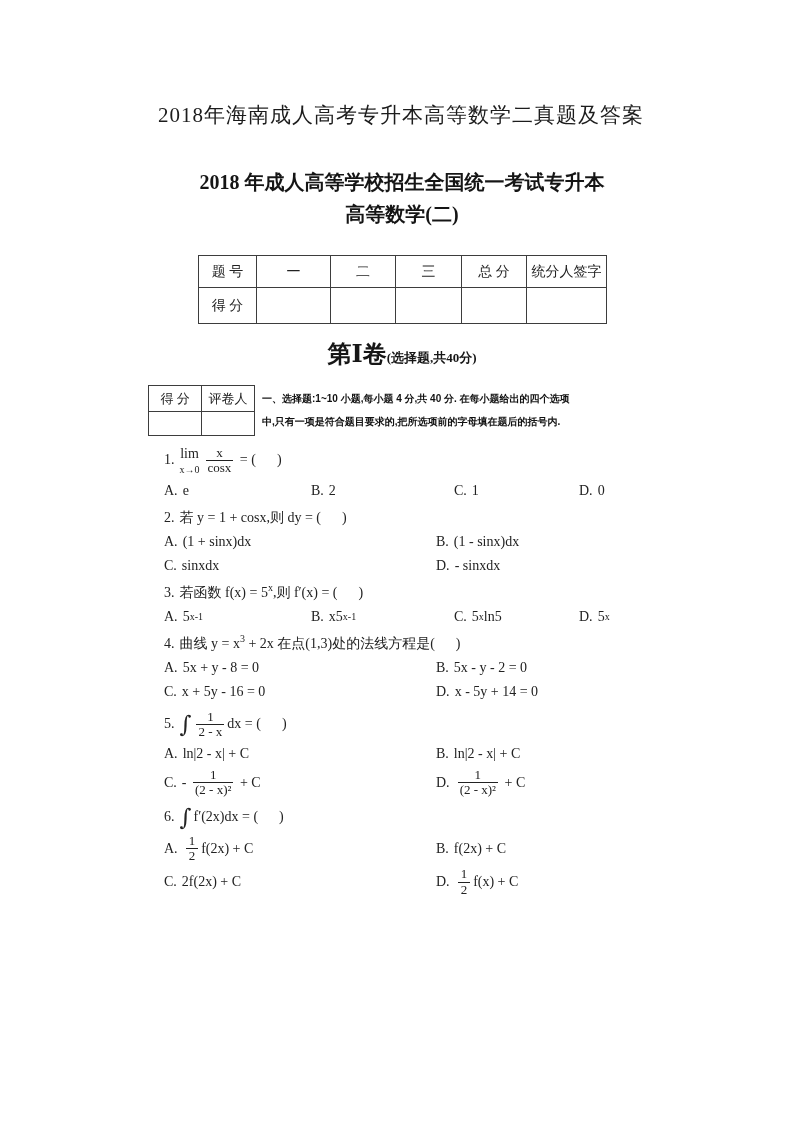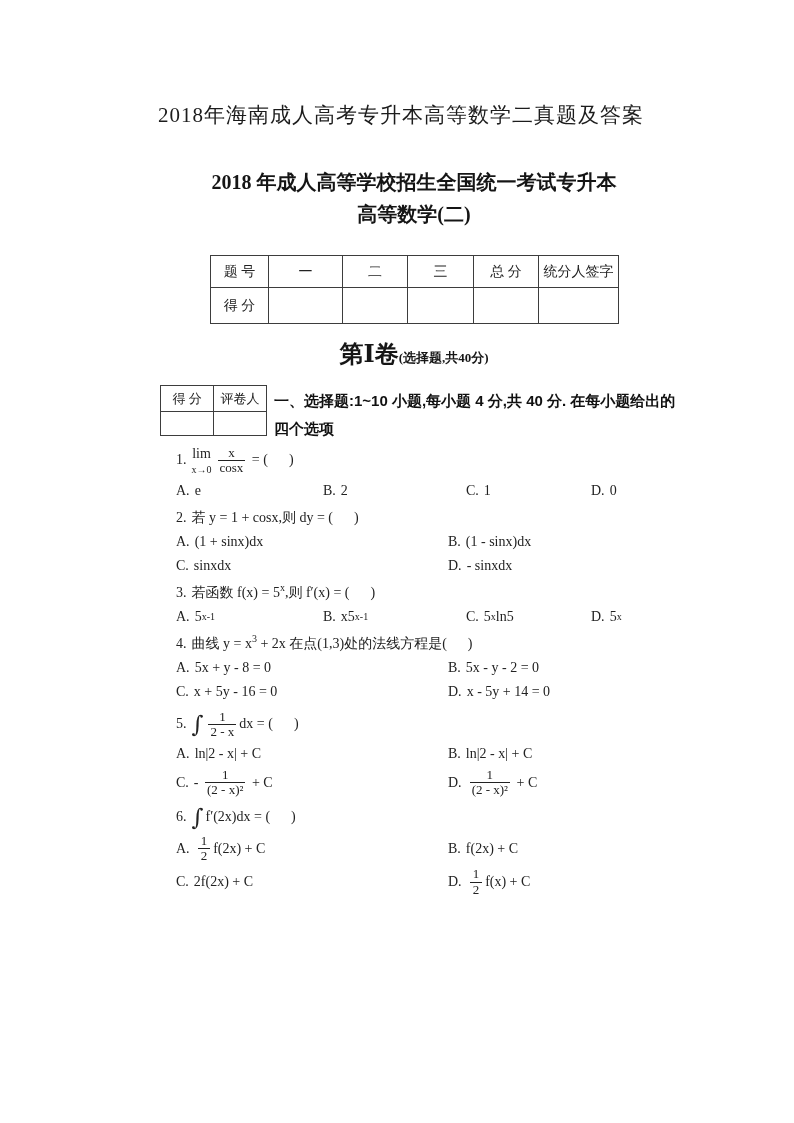--- a/index.html
+++ b/index.html
@@ -4,40 +4,40 @@
 <style>
   html,body{margin:0;padding:0;}
   body{
     width:794px;height:1123px;background:#ffffff;position:relative;overflow:hidden;
     font-family:"Liberation Serif","DejaVu Serif",serif;color:#1e1e1e;
   }
   .page-title{
     position:absolute;top:97px;left:0;width:100%;text-align:center;margin:4px;
     font-size:21px;font-weight:normal;letter-spacing:1px;color:#1c1c1c;
   }
-  .scan{position:absolute;left:152px;top:158px;width:524px;height:800px;}
+  .scan{position:absolute;left:140px;top:158px;width:524px;height:800px;}
   .exam-heading{
     position:absolute;top:8px;left:0;width:100%;text-align:center;
     font-weight:bold;font-size:20px;line-height:32px;color:#151515;
   }
   .score-table{position:absolute;left:58px;top:97px;border-collapse:collapse;table-layout:fixed;font-size:14px;color:#222;padding-left:28px;}
   .score-table td{border:1.5px solid #3d3d3d;text-align:center;vertical-align:middle;padding:0;overflow:hidden;}
   .score-table .header-row td{height:31px;}
   .score-table .score-row td{height:35px;}
   .section-line{position:absolute;top:180px;left:0;width:100%;text-align:center;color:#161616;}
   .sec-big{font-size:24px;font-weight:bold;}
   .sec-small{font-size:13px;font-weight:bold;}
   .grader-box{position:absolute;left:8px;top:227px;border-collapse:collapse;font-size:13px;color:#222;table-layout:fixed;}
   .grader-box td{border:1.5px solid #3d3d3d;text-align:center;vertical-align:middle;width:52px;padding:0;}
   .grader-box .gb-head td{height:25px;}
   .grader-box .gb-empty td{height:23px;}
   .instructions{
     position:absolute;left:122px;top:229px;width:404px;
     font-family:"Liberation Sans","DejaVu Sans",sans-serif;
-    font-size:15px;font-weight:bold;line-height:28px;color:#111;
+    font-size:10px;font-weight:bold;line-height:23px;color:#111;
   }
   .questions{position:absolute;left:24px;top:288px;width:502px;font-size:14px;color:#222;}
   .question{margin-bottom:4px;}
   .qline{margin-bottom:5px;}
   .qnum{margin-right:5px;}
   .qmath{display:inline;}
   .options{display:grid;}
   .cols-4{grid-template-columns:147px 143px 125px 1fr;}
   .cols-2{grid-template-columns:272px 1fr;}
   .opt{margin-bottom:4px;display:flex;align-items:center;min-height:20px;}
@@ -108,20 +108,21 @@
         </tr>
         <tr class="gb-empty">
           <td></td>
           <td></td>
         </tr>
       </tbody>
     </table>
 
     <div class="instructions">
       <div>一、选择题:1~10 小题,每小题 4 分,共 40 分. 在每小题给出的四个选项</div>
+      <div>中,只有一项是符合题目要求的,把所选项前的字母填在题后的括号内.</div>
     </div>
 
     <div class="questions" id="questions">
         <div class="question">
           <div class="qline"><span class="qnum">1.</span><span class="qmath"><span class="limu"><span class="top">lim</span><span class="bot">x→0</span></span><span class="frac"><span class="num">x</span><span class="den">cosx</span></span><span class="m-text"> = (&nbsp;&nbsp;&nbsp;&nbsp;&nbsp;&nbsp;)</span></span></div>
           <div class="options cols-4">
             <div class="opt">
               <span class="olabel">A.</span>
               <span class="omath">
                 <span class="m-text">e</span>

